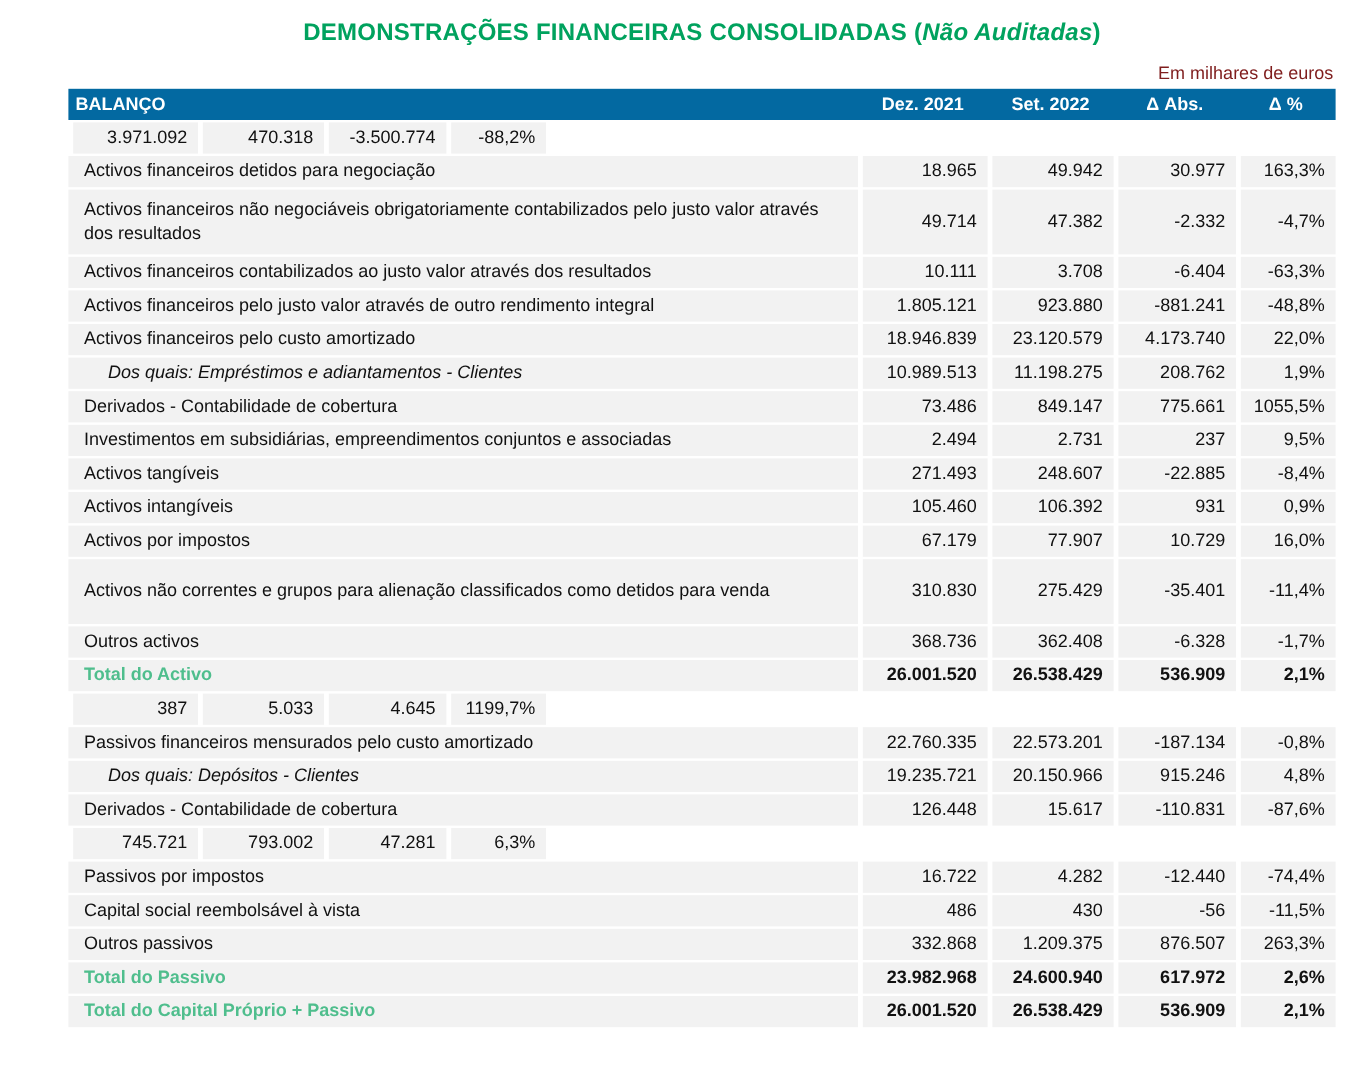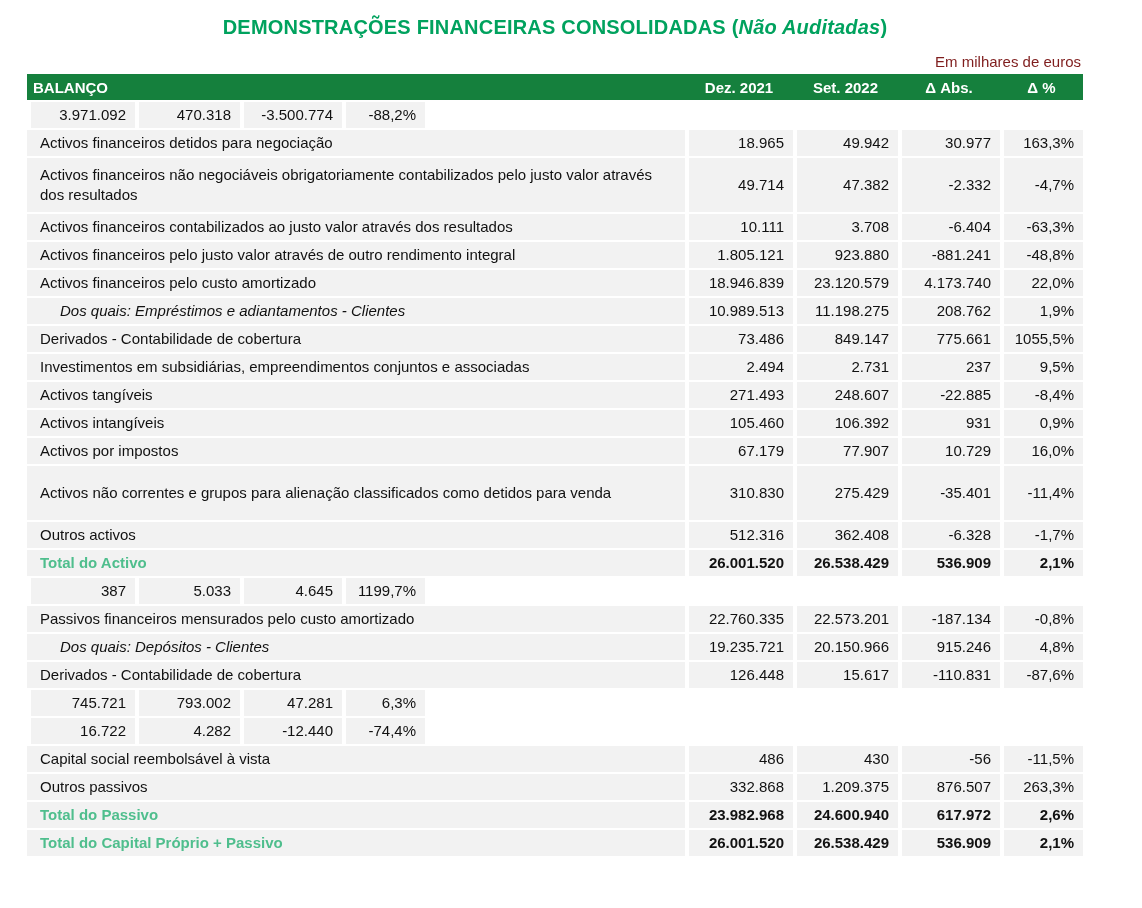--- a/index.html
+++ b/index.html
@@ -4,21 +4,21 @@
 <style>
   * { box-sizing: border-box; margin: 0; padding: 0; }
   html, body { background: #ffffff; }
   body {
     width: 1142px;
     height: 908px;
     font-family: "Liberation Sans", sans-serif;
     color: #111111;
     overflow: hidden;
   }
-  .page { padding-top: 16px; padding-left: 27px; width: 1142px; }
+  .page { padding-top: 16px; padding-left: 57px; width: 1142px; }
   .content { width: 1056px; }
 
   .title {
     text-align: center;
     font-size: 20px;
     font-weight: bold;
     color: #00A25E;
     letter-spacing: 0.2px;
     margin-bottom: 14px;
     white-space: nowrap;
@@ -30,21 +30,21 @@
     font-size: 15px;
     color: #7f1d1d;
     margin-bottom: 4px;
     padding-right: 2px;
   }
 
   
   .thead {
     display: flex;
     height: 26px;
-    background: #15803d;
+    background: #0369a1;
     color: #ffffff;
     font-weight: bold;
     font-size: 15px;
     align-items: center;
     margin-bottom: 2px;
   }
   .th.label { width: 658px; padding-left: 6px; text-align: left; }
   .th.num   { text-align: center; }
   .th.c0 { width: 108px; }
   .th.c1 { width: 105px; }
@@ -185,21 +185,21 @@
           </div>
           <div class="row normal tall">
             <div class="cell label">Activos não correntes e grupos para alienação classificados como detidos para venda</div>
             <div class="cell num c0">310.830</div>
             <div class="cell num c1">275.429</div>
             <div class="cell num c2">-35.401</div>
             <div class="cell num c3">-11,4%</div>
           </div>
           <div class="row normal">
             <div class="cell label">Outros activos</div>
-            <div class="cell num c0">512.316</div>
+            <div class="cell num c0">368.736</div>
             <div class="cell num c1">362.408</div>
             <div class="cell num c2">-6.328</div>
             <div class="cell num c3">-1,7%</div>
           </div>
           <div class="row total">
             <div class="cell label">Total do Activo</div>
             <div class="cell num c0">26.001.520</div>
             <div class="cell num c1">26.538.429</div>
             <div class="cell num c2">536.909</div>
             <div class="cell num c3">2,1%</div>
@@ -231,20 +231,21 @@
             <div class="cell num c2">-110.831</div>
             <div class="cell num c3">-87,6%</div>
           </div>
           <div class="row normal">
             <div class="cell num c0">745.721</div>
             <div class="cell num c1">793.002</div>
             <div class="cell num c2">47.281</div>
             <div class="cell num c3">6,3%</div>
           </div>
           <div class="row normal">
+            <div class="cell label">Passivos por impostos</div>
             <div class="cell num c0">16.722</div>
             <div class="cell num c1">4.282</div>
             <div class="cell num c2">-12.440</div>
             <div class="cell num c3">-74,4%</div>
           </div>
           <div class="row normal">
             <div class="cell label">Capital social reembolsável à vista</div>
             <div class="cell num c0">486</div>
             <div class="cell num c1">430</div>
             <div class="cell num c2">-56</div>

